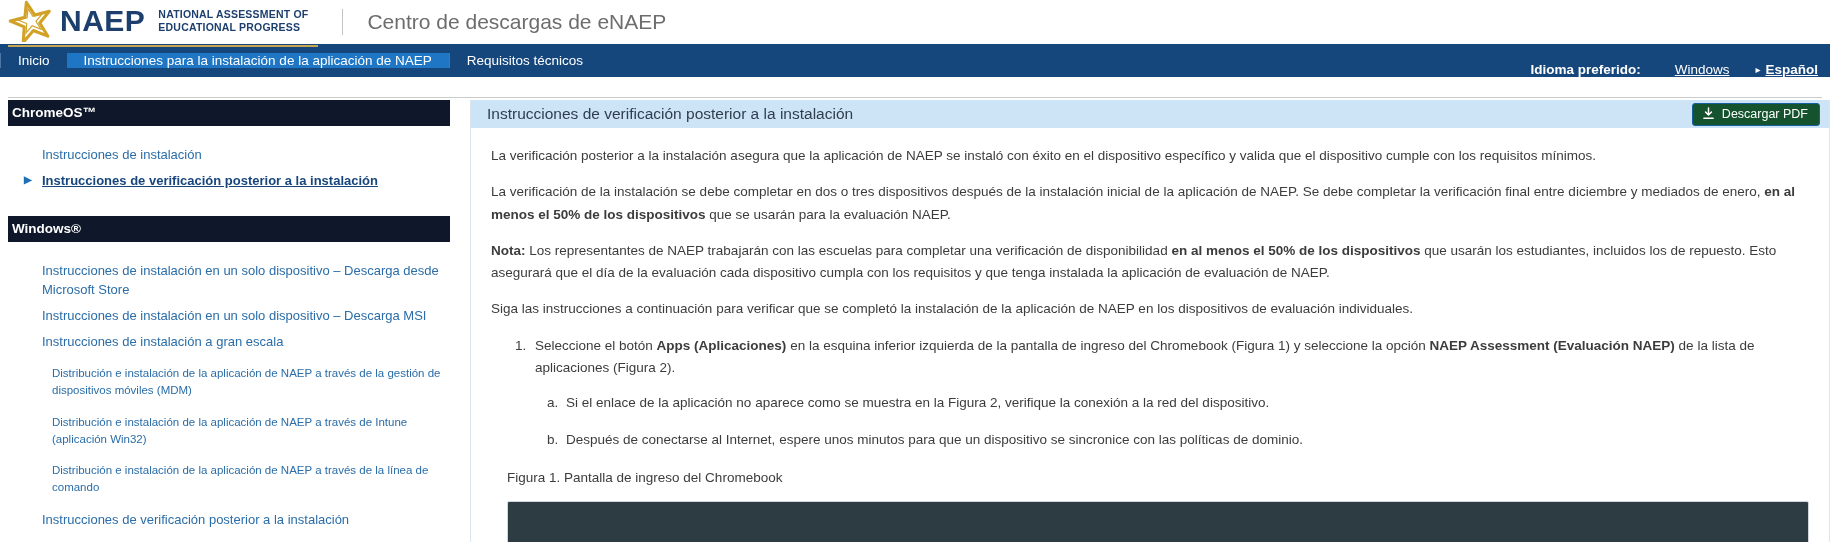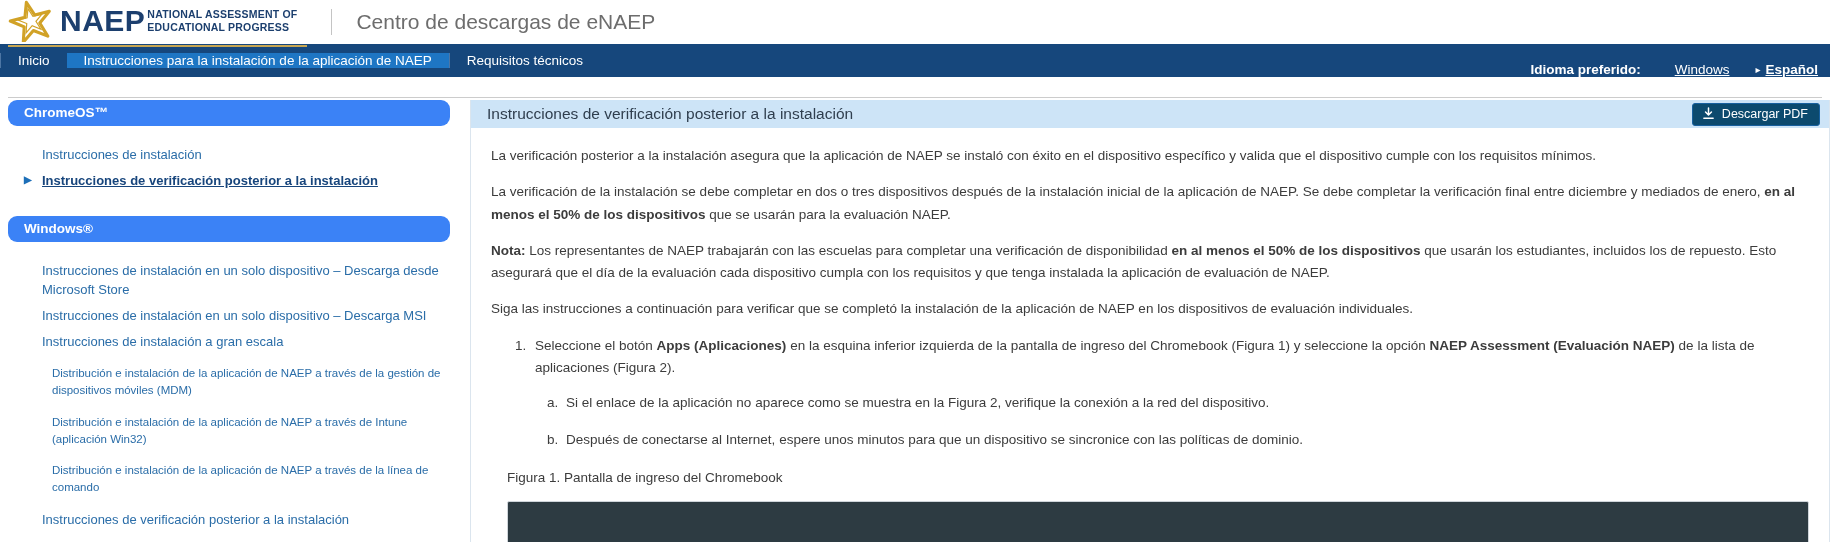--- a/index.html
+++ b/index.html
@@ -5,21 +5,21 @@
   * { box-sizing: border-box; margin: 0; padding: 0; }
   html,body { background:#fff; }
   body { font-family:"Liberation Sans", sans-serif; }
   .viewport { position:relative; width:1830px; height:542px; overflow:hidden; background:#fff; }
 
   
   .topbar { height:44px; display:flex; align-items:center; padding-left:8px; background:#fff;gap:8px; }
   .logo { display:flex; align-items:center; border-bottom:2px solid #c7a652; padding:2px 10px 3px 0; cursor:pointer; }
   .star-icon { margin-right:6px; margin-bottom:-4px; }
   .acronym { font-size:30px; font-weight:700; color:#1c3f6e; letter-spacing:.5px; line-height:1; }
-  .orgtext { margin-left:2px; font-size:10.5px; font-weight:700; color:#1c3f6e; line-height:1.2; letter-spacing:.2px; }
+  .orgtext { margin-left:13px; font-size:10.5px; font-weight:700; color:#1c3f6e; line-height:1.2; letter-spacing:.2px; }
   .pipe { width:1px; height:26px; background:#c4c4c4; margin:0 16px 0 16px; }
   .site-title { font-size:21px; color:#6d6d6d; }
 
   
   .nav { height:33px; background:#16477c; display:flex; align-items:stretch; color:#fff; }
   .tabs { display:flex; align-items:center; }
   .tab { display:flex; align-items:center; padding:0 17px; font-size:13.5px; cursor:pointer;
          border-left:1px solid #4d76a4; }
   .tab:nth-child(2){ border-right:1px solid #4d76a4; }
   .tab.active { background:#1e76c4; border-left:none; border-right:none; }
@@ -29,35 +29,35 @@
   .lang-es-wrap { display:flex; align-items:center; cursor:pointer; }
   .caret { font-size:10px; margin-right:5px; }
   .lang-es { font-weight:700; text-decoration:underline; }
 
   
   .rule { margin:20px 8px 0 8px; border-top:1px solid #cccccc; }
   .columns { display:flex; margin:2px 8px 0 8px; align-items:flex-start; }
 
   
   .sidebar { width:442px; flex:0 0 442px; }
-  .sb-header { background:#3b82f6; color:#fff; font-size:13.5px; font-weight:700;
-               padding:5px 0 6px 16px;border-radius:9px; }
+  .sb-header { background:#0f172a; color:#fff; font-size:13.5px; font-weight:700;
+               padding:5px 0 6px 4px; }
   .sb-section + .sb-section .sb-header { margin-top:0; }
   .sb-list { list-style:none; padding:12px 6px 18px 0; }
   .sb-link { position:relative; color:#2a6da8; font-size:13px; line-height:1.4;
              padding-left:34px; margin:8px 0; cursor:pointer; }
   .sb-link.active { color:#17457c; font-weight:700; text-decoration:underline; }
   .sb-link .marker { position:absolute; left:16px; top:1px; font-size:10px; color:#1d6fb8; text-decoration:none; display:inline-block; }
   .sb-link.small { font-size:11.5px; padding-left:44px; margin:14px 0; line-height:1.5; }
 
   
   .content { flex:1; margin-left:20px; border-left:1px solid #dbe5ee; border-right:1px solid #dbe5ee; background:#fff; min-height:444px; }
   .titlebar { background:#cde4f7; height:28px; display:flex; align-items:center; justify-content:space-between; padding:0 9px 0 16px; }
   .titlebar h1 { font-size:15.5px; font-weight:400; color:#2f3e4e; }
-  .pdf-btn { display:flex; align-items:center; gap:7px; background:#0c4a6e; border:1px solid #17609f;
+  .pdf-btn { display:flex; align-items:center; gap:7px; background:#14532d; border:1px solid #17609f;
              color:#fff; font-family:inherit; font-size:12.5px; padding:3px 11px 4px 9px; border-radius:3px; cursor:pointer; }
   .cbody { padding:17px 20px 0 20px; font-size:13.5px; color:#3c3c3c; line-height:1.65; }
   .cbody p.para { margin:0 0 14px 0; }
   .step { display:flex; margin:0 0 13px 24px; }
   .step-num { flex:0 0 20px; }
   .substep { display:flex; margin:0 0 15px 56px; }
   .substep-letter { flex:0 0 19px; }
   .caption { margin:4px 0 12px 16px; }
   .figure { margin-left:16px; width:1302px; height:300px; border:1px solid #cfd5da; border-radius:2px;
             background: radial-gradient(ellipse at 28% 130%, rgba(78,98,104,.45), rgba(0,0,0,0) 60%),

